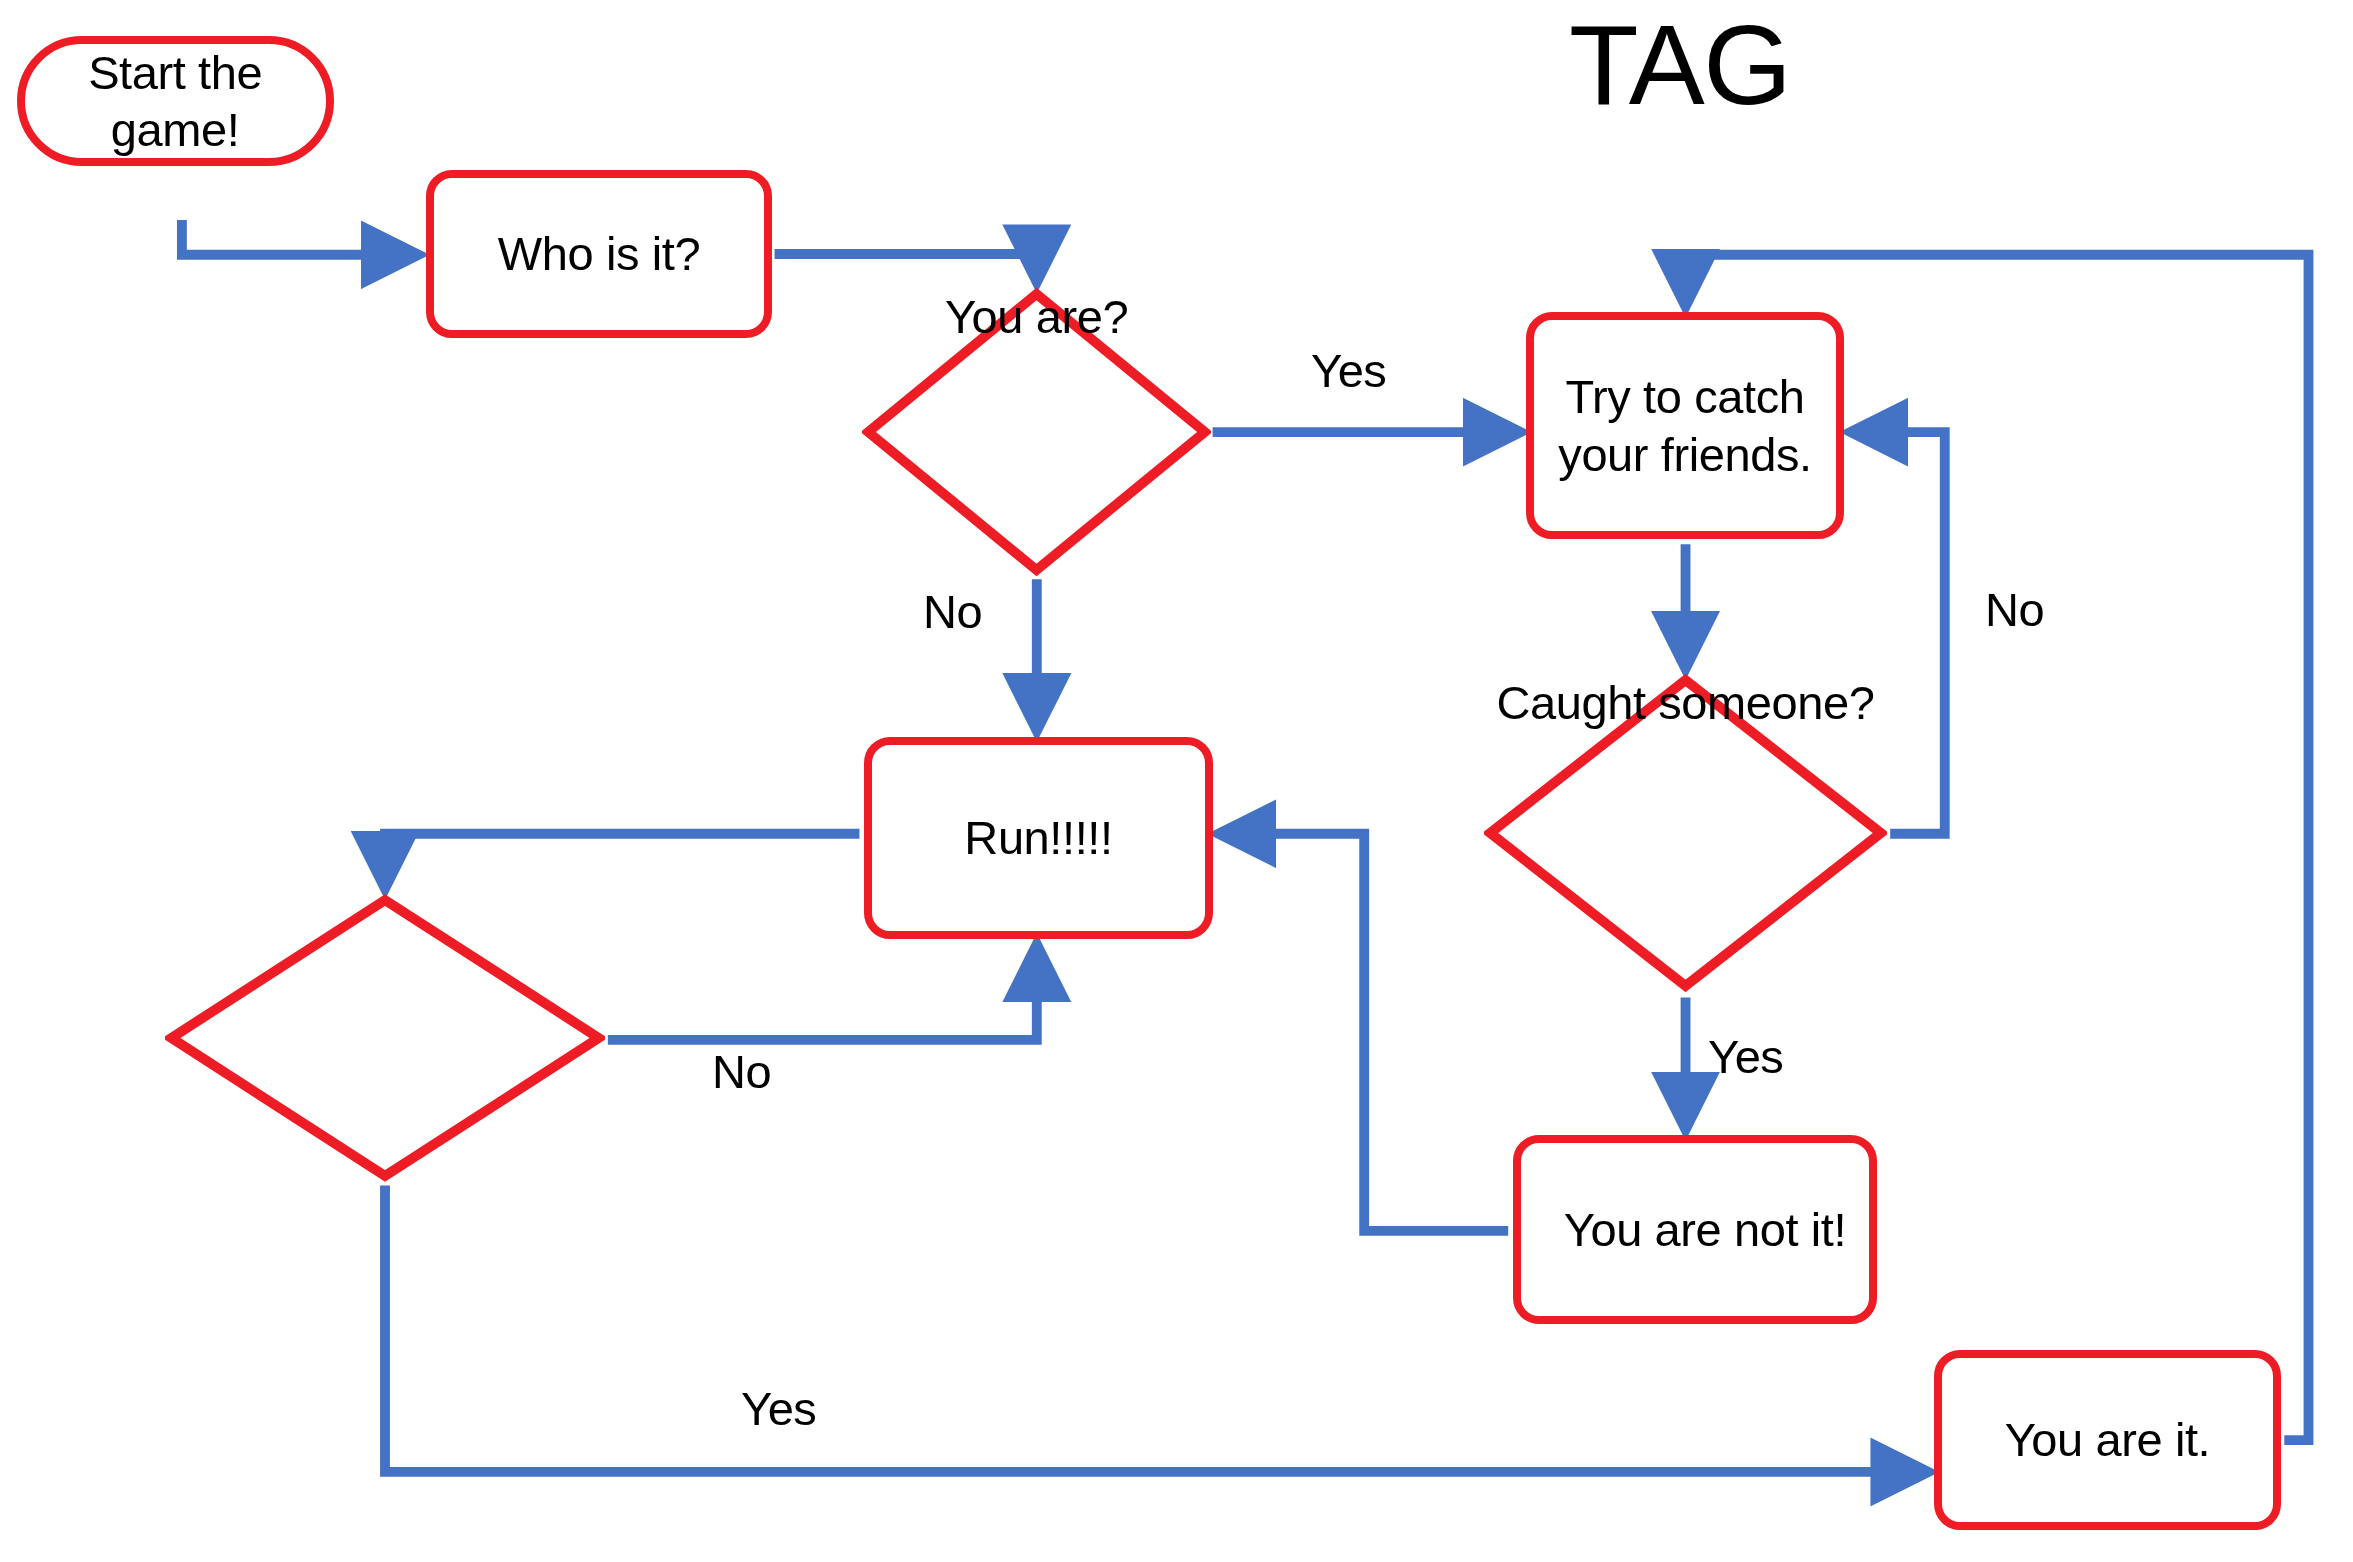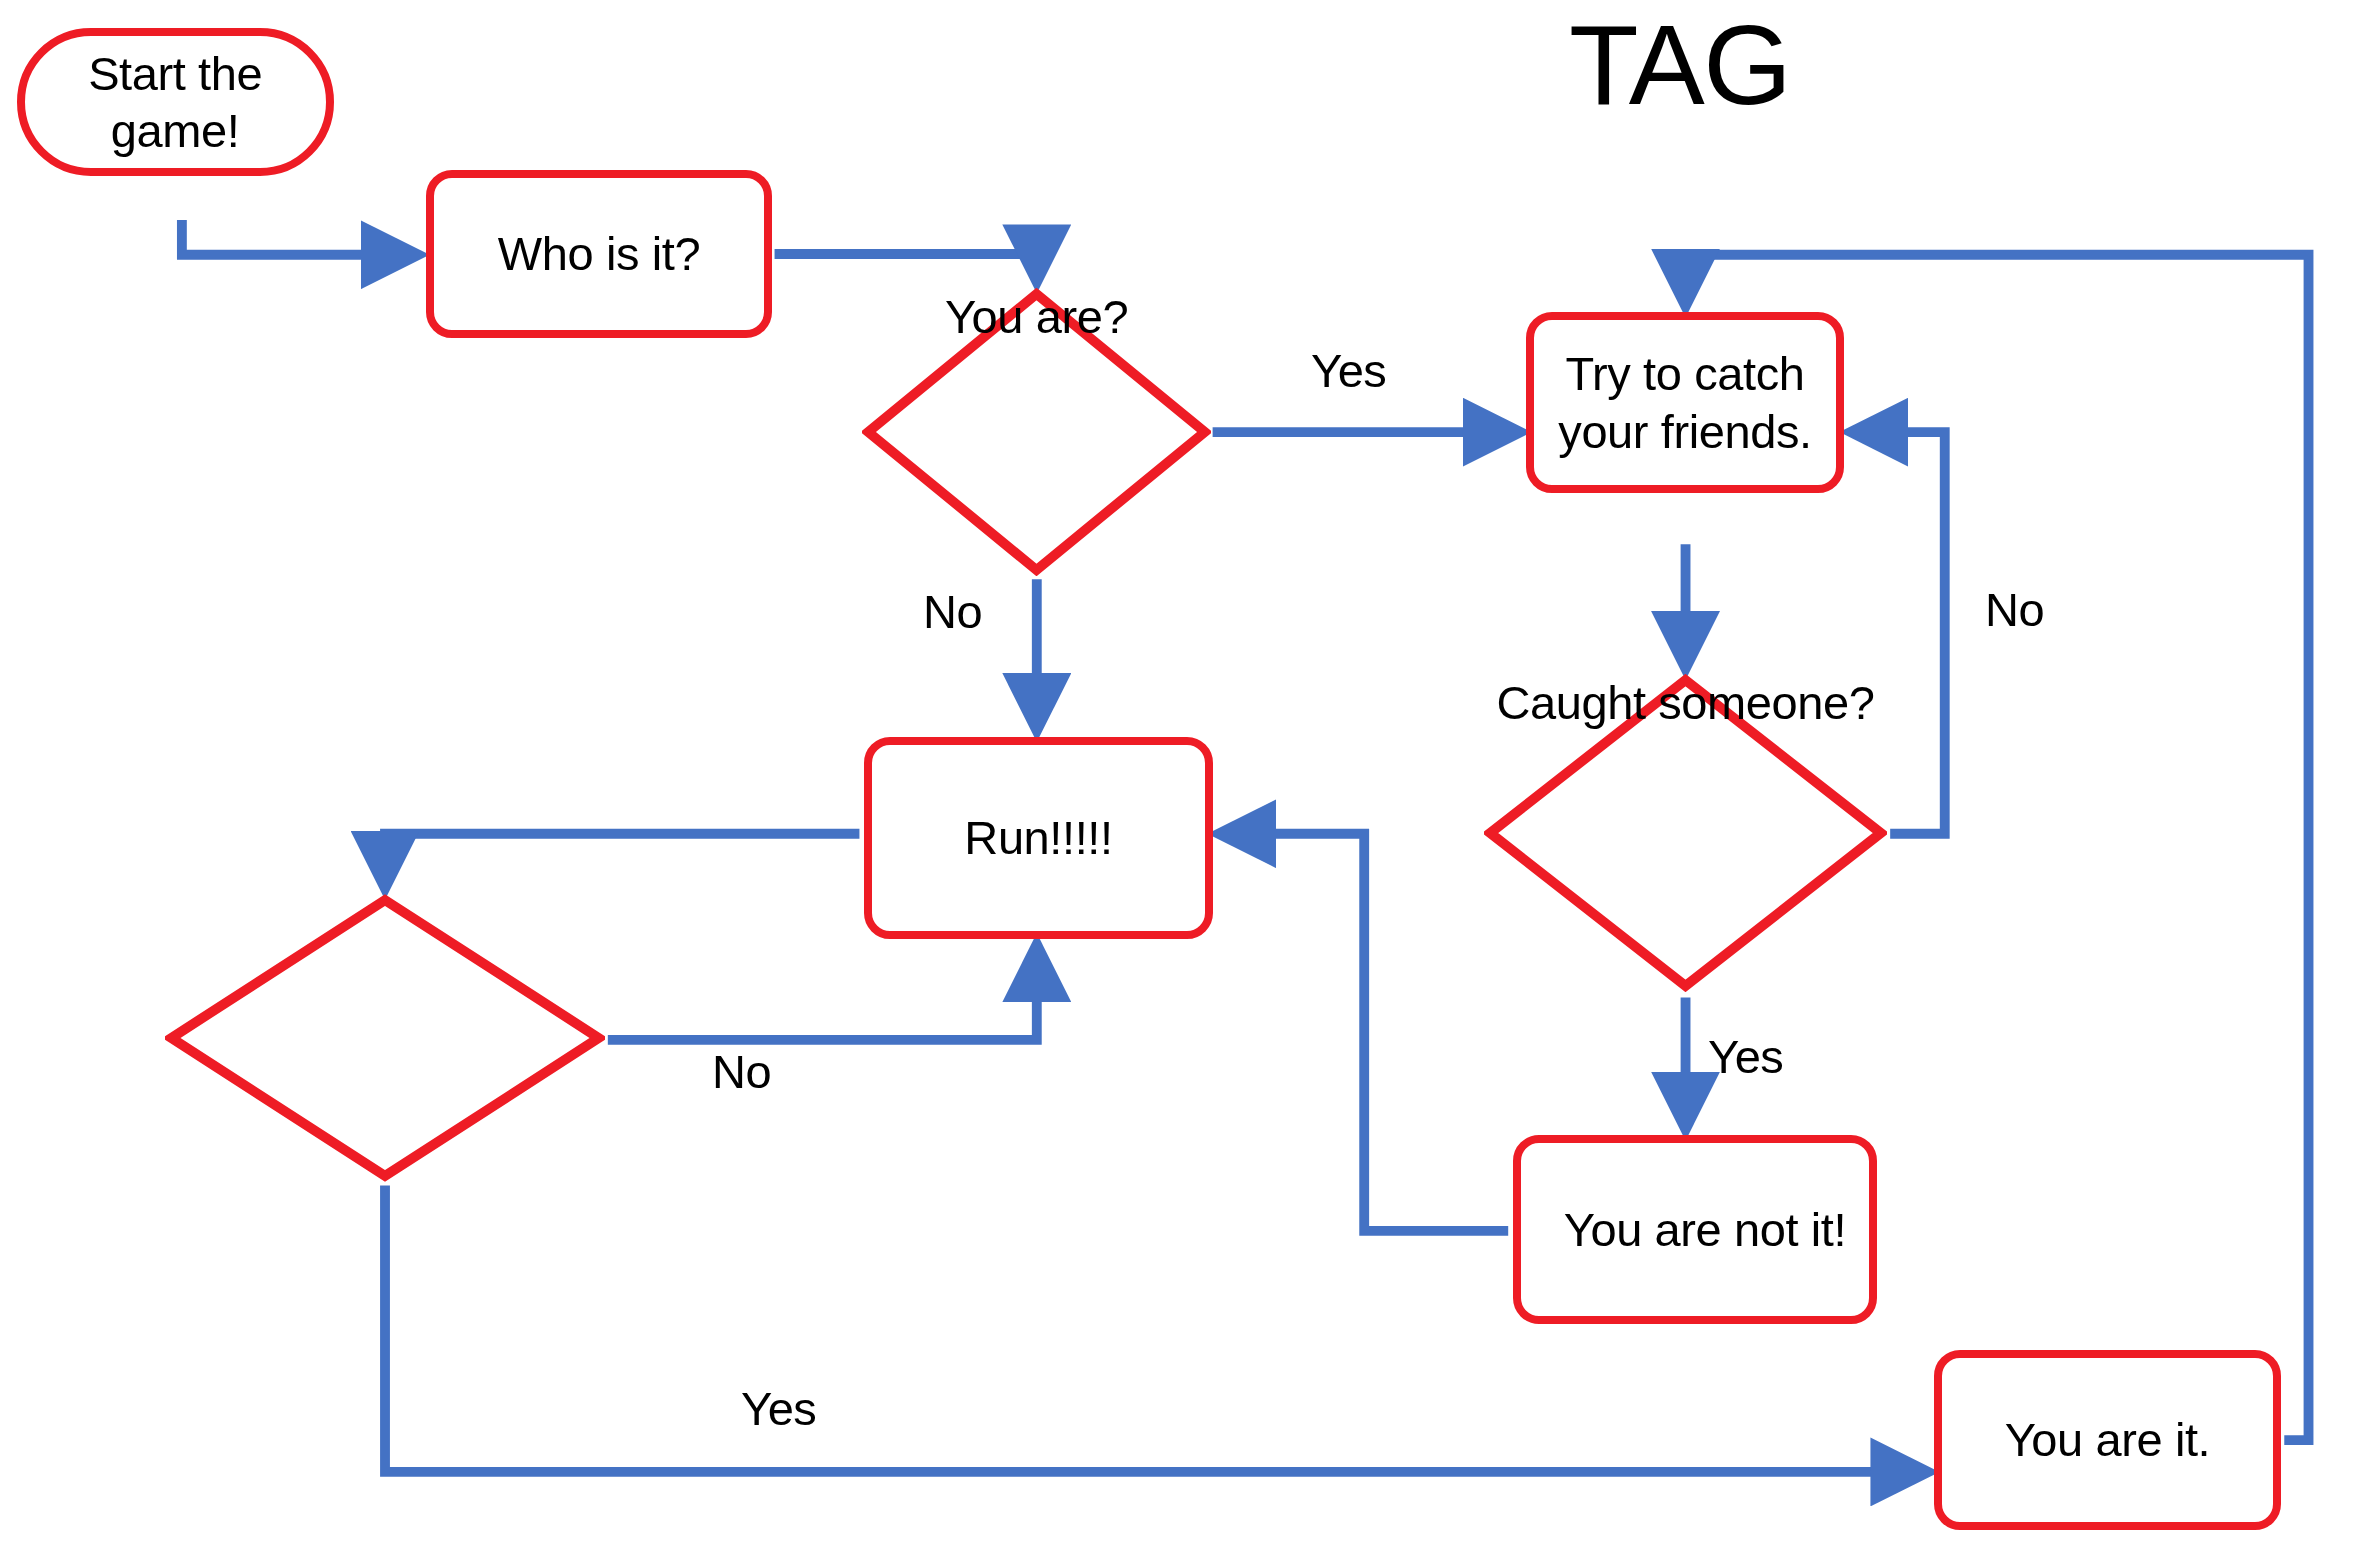--- a/index.html
+++ b/index.html
@@ -122,36 +122,36 @@
       <path d="M 802 1372 L 1368 1372 L 1368 1250"></path>
 
       <path d="M 508 1564 L 508 1942 L 2540 1942"></path>
 
       <path d="M 3014 1900 L 3046 1900 L 3046 336 L 2224 336 L 2224 400"></path>
     </g>
   </svg>
 
   <div id="chart-title" style="left: 1531px; top: 7.6px;">TAG</div>
 
-  <div class="node node-terminator" id="node-start" style="left: 16.7px; top: 28px; width: 317px; height: 148px; border-color: rgb(238, 28, 37);">
+  <div class="node node-terminator" id="node-start" style="left: 16.7px; top: 36px; width: 317px; height: 130px; border-color: rgb(238, 28, 37);">
     <span class="node-label">Start the game!</span>
   </div>
 
   <div class="node node-process" id="node-who-is-it" style="left: 426px; top: 170px; width: 346px; height: 168px; border-color: rgb(238, 28, 37);">
     <span class="node-label">Who is it?</span>
   </div>
 
   <div class="diamond-wrap" id="node-you-are" style="left: 862px; top: 288px; width: 349px; height: 288px;">
     <svg width="349" height="288" viewBox="0 0 460 380" xmlns="http://www.w3.org/2000/svg">
       <polygon points="230,8 452,190 230,372 8,190" fill="#ffffff" stroke="#EE1C25" stroke-width="13" stroke-linejoin="miter"></polygon>
     </svg>
     <span class="diamond-label">You are?</span>
   </div>
 
-  <div class="node node-process" id="node-try-catch" style="left: 1526px; top: 312px; width: 318px; height: 181px; border-color: rgb(238, 28, 37);">
+  <div class="node node-process" id="node-try-catch" style="left: 1526px; top: 312px; width: 318px; height: 227px; border-color: rgb(238, 28, 37);">
     <span class="node-label">Try to catch your friends.</span>
   </div>
 
   <div class="diamond-wrap" id="node-caught-someone" style="left: 1484px; top: 674px; width: 403px; height: 318px;">
     <svg width="403" height="318" viewBox="0 0 532 420" xmlns="http://www.w3.org/2000/svg">
       <polygon points="266,8 524,210 266,412 8,210" fill="#ffffff" stroke="#EE1C25" stroke-width="13" stroke-linejoin="miter"></polygon>
     </svg>
     <span class="diamond-label">Caught someone?</span>
   </div>
 

